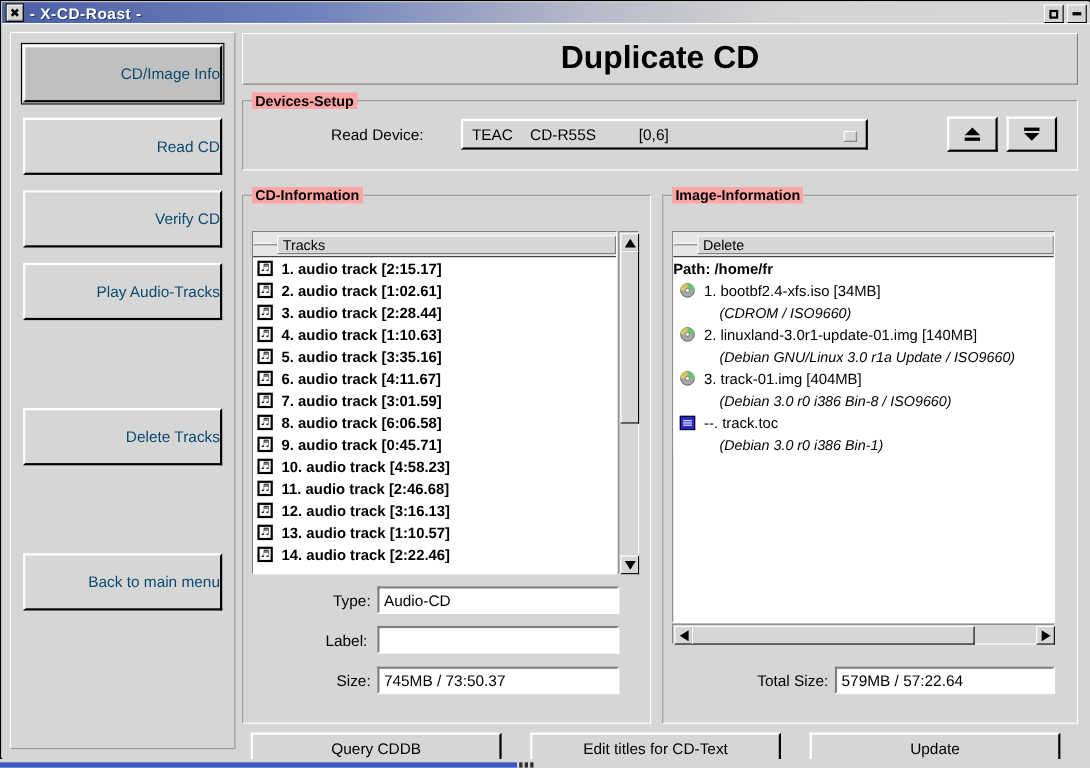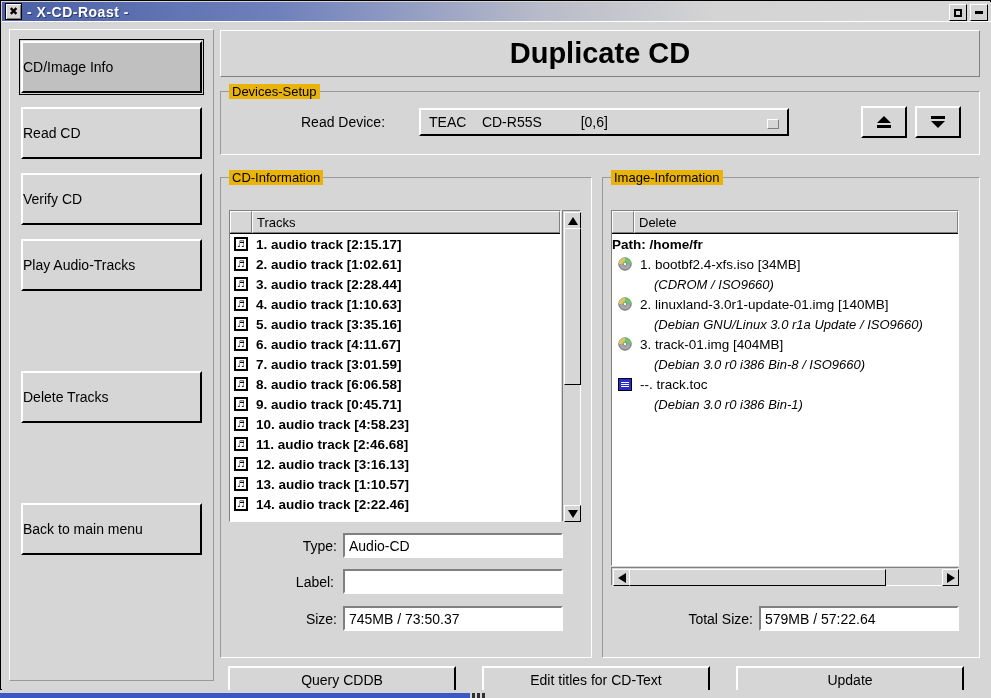--- a/index.html
+++ b/index.html
@@ -89,22 +89,22 @@
   .side-btn {
     position: absolute;
     left: 11px;
     width: 181px; height: 52px;
     background: #d6d6d6;
     border-top: 2px solid #fff;
     border-left: 2px solid #fff;
     border-right: 2px solid #000;
     border-bottom: 2px solid #000;
     box-sizing: border-box;
-    display: flex; align-items: center; justify-content: flex-start;
-    font-size: 14px; color: #000000;
+    display: flex; align-items: center; justify-content: flex-end;
+    font-size: 14px; color: #0c4a6e;
     cursor: default;
   }
   .side-btn.sel {
     background: #c0c0c0;
     outline: 1px solid #000;
     outline-offset: 1px;
   }
 
   
   .content {
@@ -134,23 +134,23 @@
     position: absolute;
     box-sizing: border-box;
     border-top: 1px solid #9a9a9a;
     border-left: 1px solid #9a9a9a;
     border-right: 1px solid #fff;
     border-bottom: 1px solid #fff;
   }
   .group-label {
     position: absolute;
     top: -8px; left: 8px;
-    background: #eab308;
+    background: #fca5a5;
     padding: 0 3px;
-    font-size: 13px; font-weight: normal; color: #000;
+    font-size: 13px; font-weight: bold; color: #000;
     white-space: nowrap;
   }
 
   
   #devices-group { left: 2px; top: 62px; width: 760px; height: 64px; }
   .dev-label {
     position: absolute; left: 80px; top: 22px;
     font-size: 14px; color: #000;
   }
   .optmenu {
@@ -200,22 +200,23 @@
     box-sizing: border-box;
     border-top: 1px solid #808080;
     border-left: 1px solid #808080;
     border-right: 1px solid #fff;
     border-bottom: 1px solid #fff;
     overflow: hidden;
   }
   .list-header {
     height: 22px;
     display: flex;
-    background: #404040;
+    background: #e5e5e5;
     border-bottom: 1px solid #000;
+    align-items: center;
   }
   .lh-cell {
     background: #d6d6d6;
     border-top: 1px solid #fff;
     border-left: 1px solid #fff;
     border-right: 1px solid #808080;
     border-bottom: 1px solid #808080;
     box-sizing: border-box;
     display: flex; align-items: center;
     font-size: 13px; color: #000;

